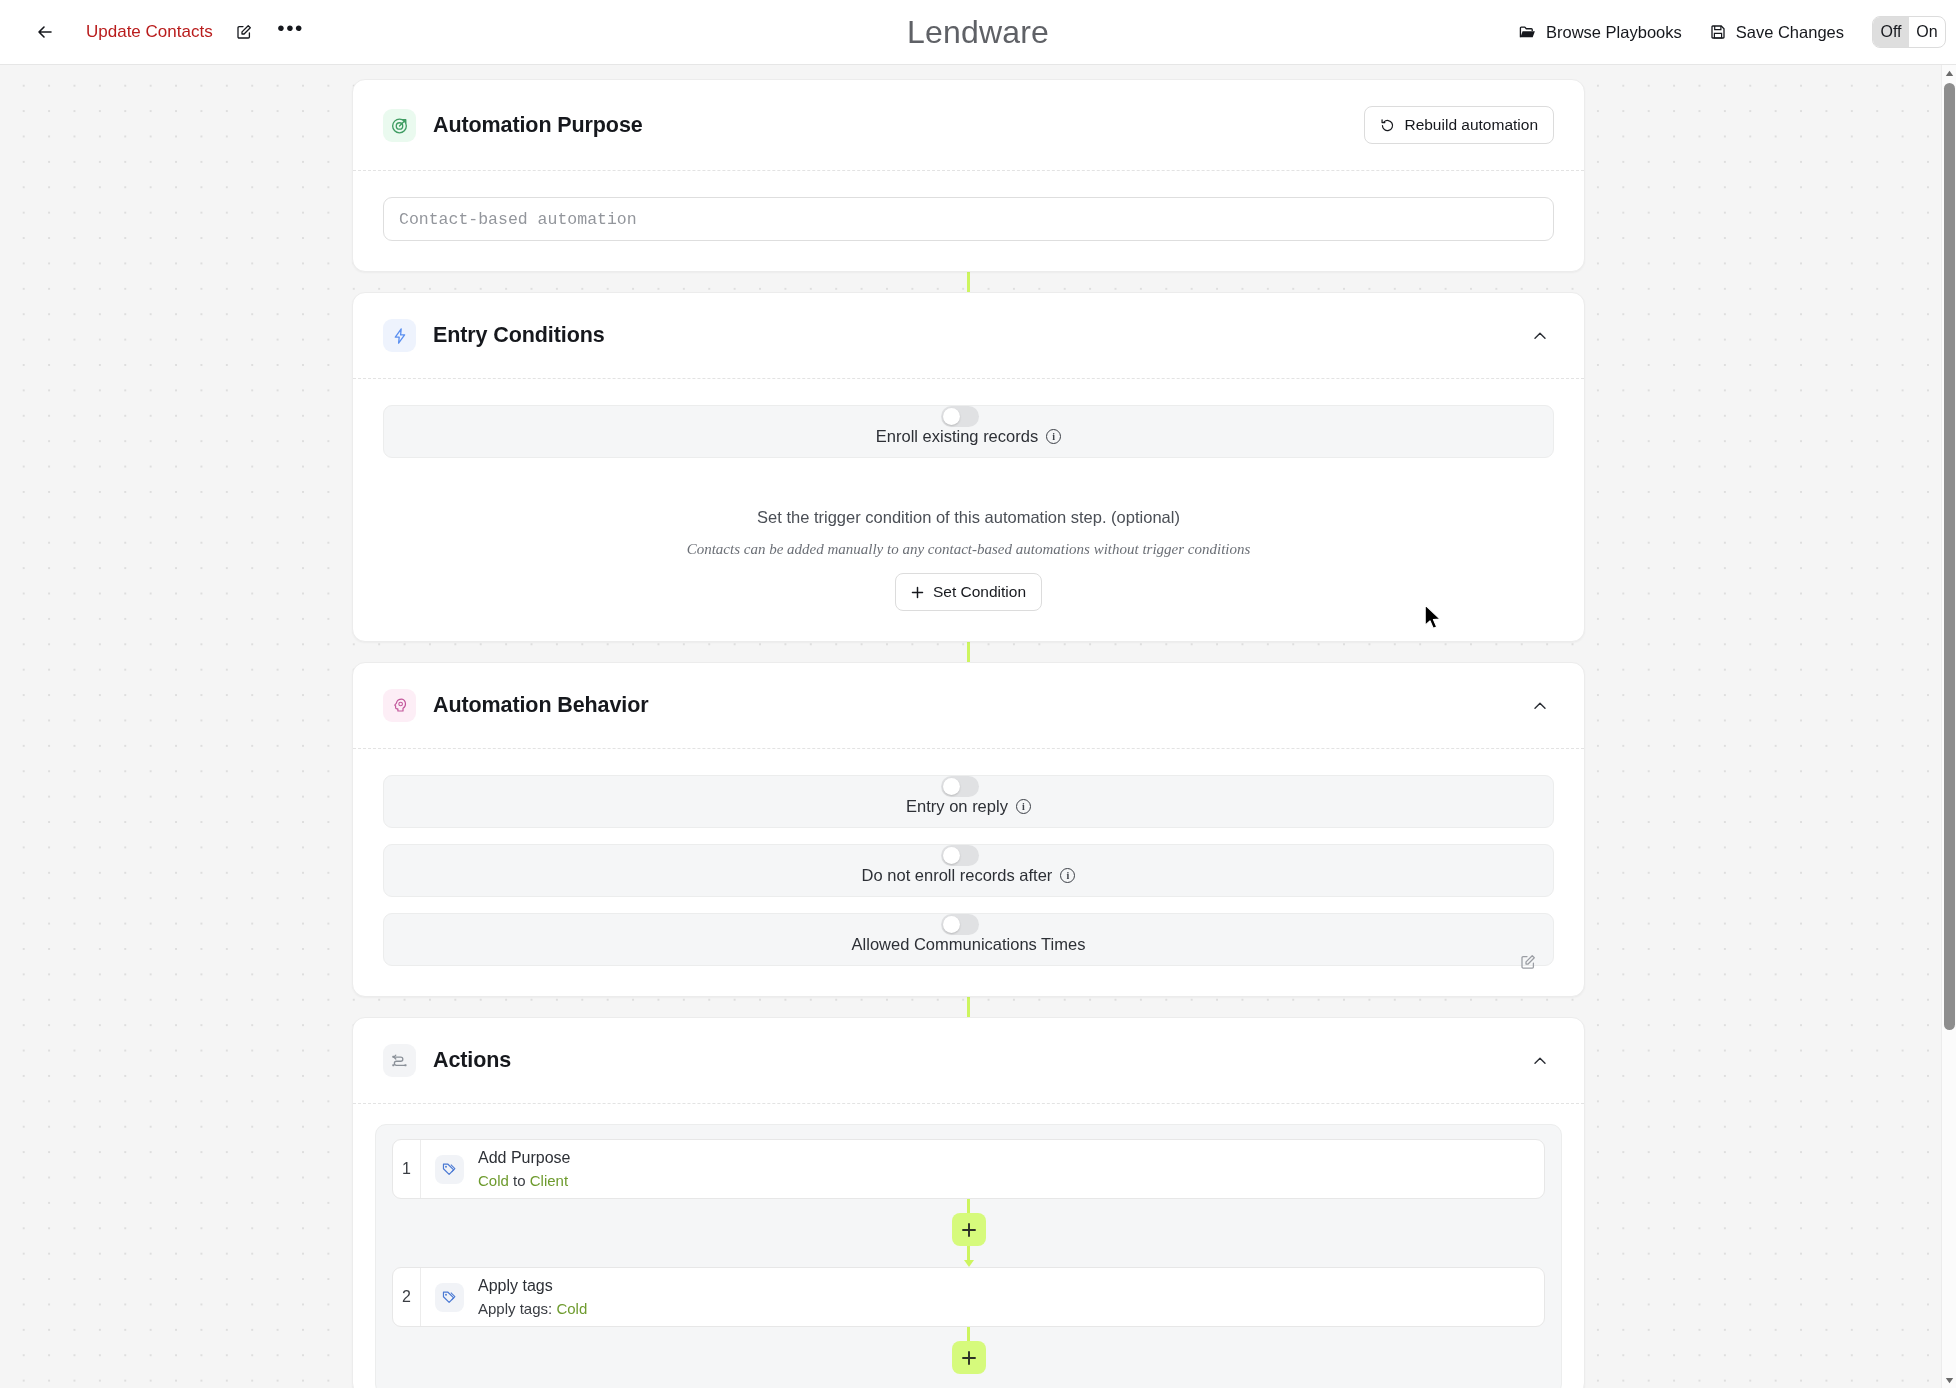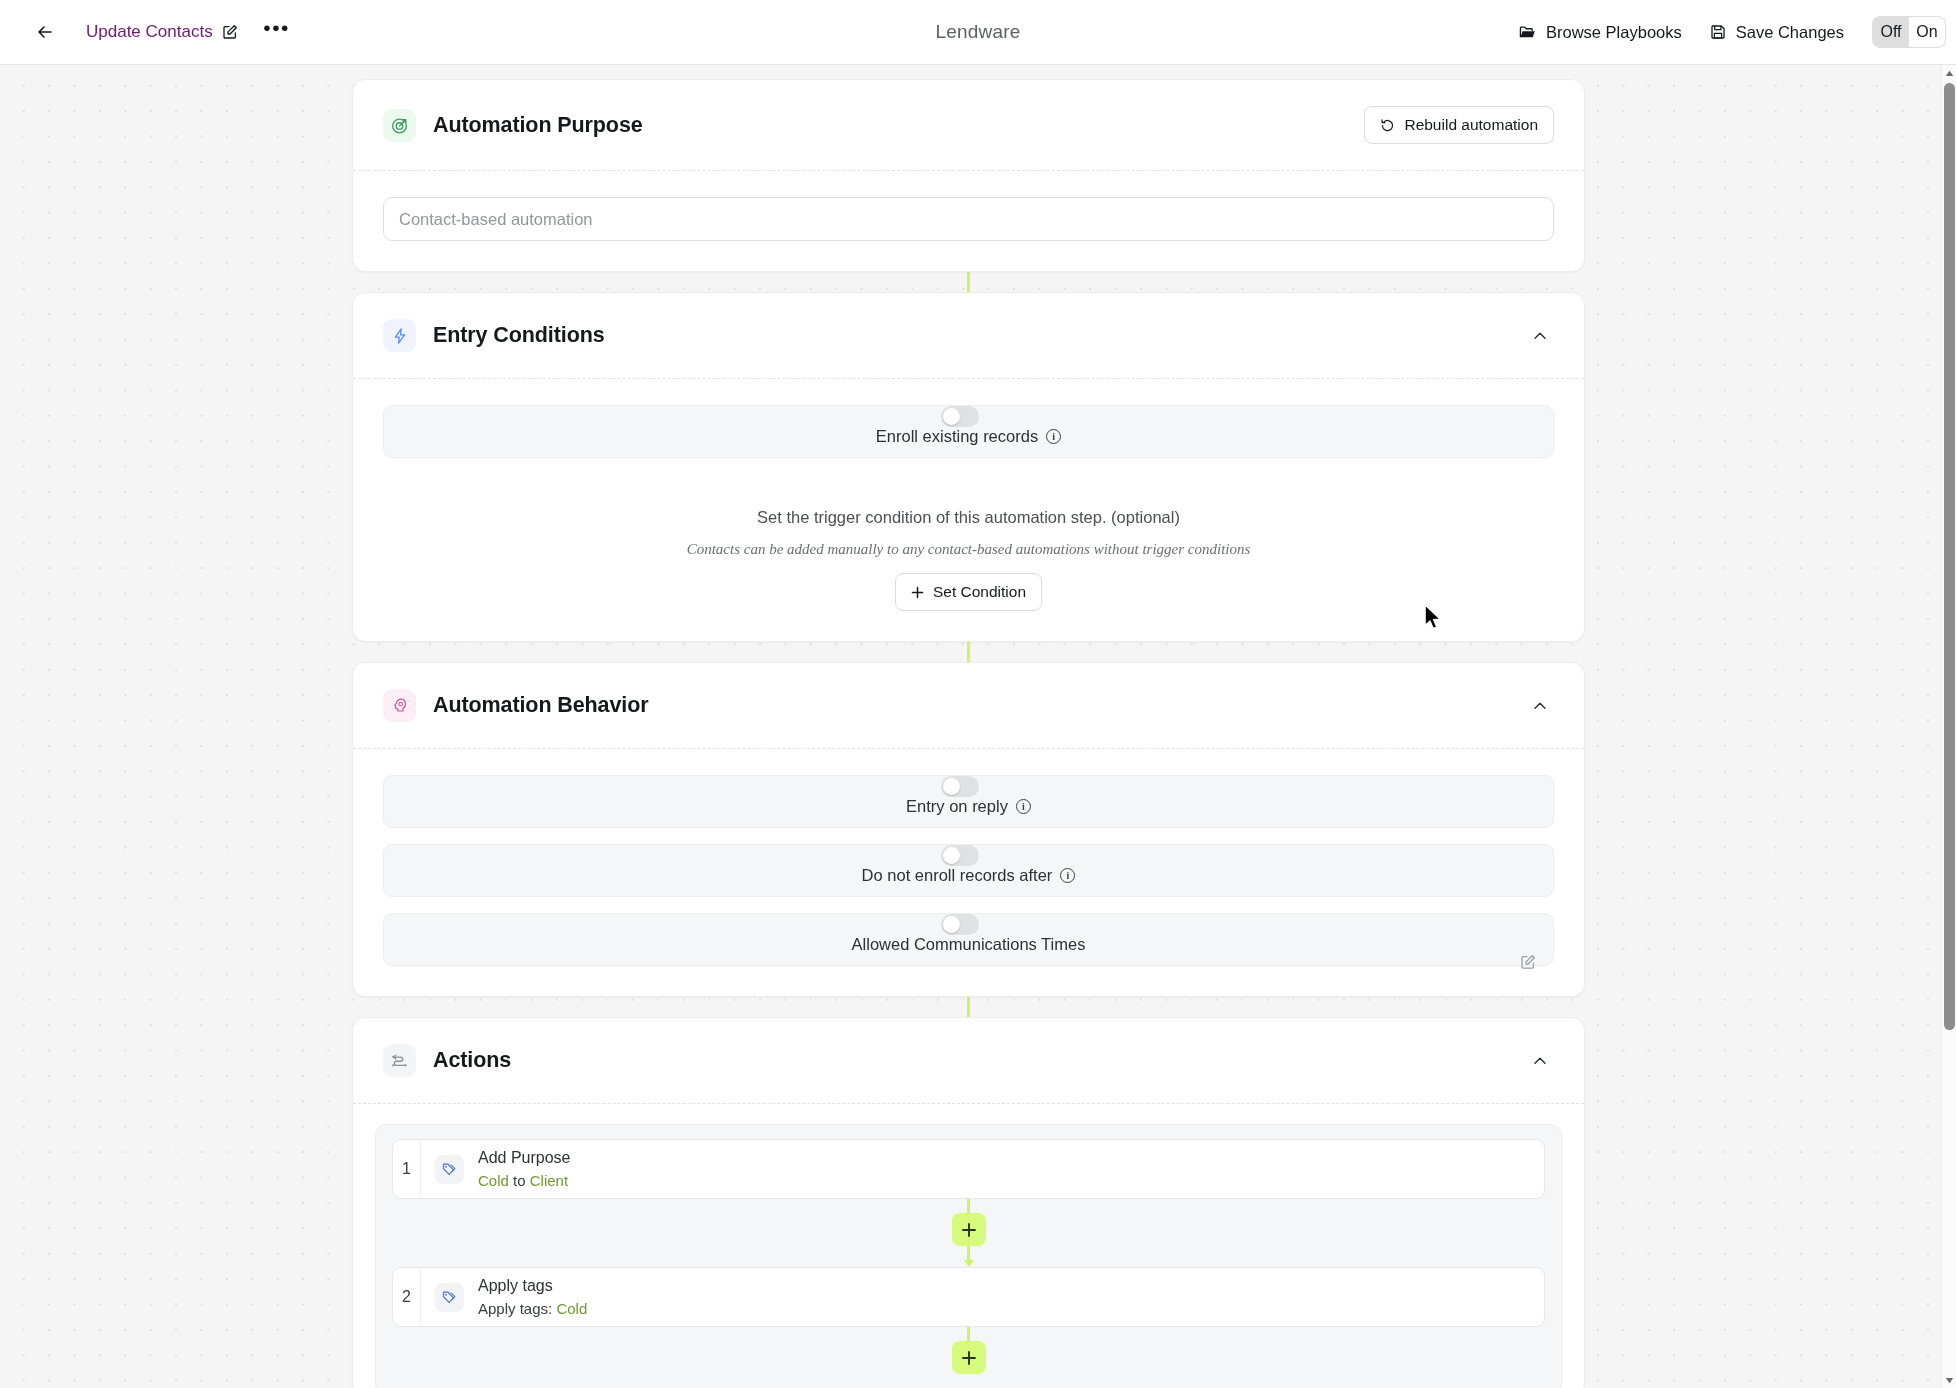--- a/index.html
+++ b/index.html
@@ -29,40 +29,40 @@
     gap: 24px;
     padding-left: 28px;
   }
   .back-btn {
     width: 34px; height: 34px;
     display: flex; align-items: center; justify-content: center;
     cursor: pointer;
     border-radius: 6px;
   }
   .doc-title {
-    display: flex; align-items: center; gap: 9px;
+    display: flex; align-items: center; gap: 23px;
     font-size: 17px;
-    color: #701a75;
+    color: #b91c1c;
     cursor: pointer;
   }
   .dots-btn {
     display: flex; align-items: center; justify-content: center;
     width: 30px; height: 30px;
     color: #16181d;
     font-size: 21px;
     letter-spacing: 1.5px;
     line-height: 8px;
     cursor: pointer;
     padding-bottom: 9px;
   }
   .brand {
     position: absolute;
     left: 0; right: 0;
     text-align: center;
-    font-size: 19px;
+    font-size: 32px;
     color: #5f6166;
     letter-spacing: 0.2px;
     pointer-events: none;
   }
   .tb-right {
     position: absolute;
     right: 10px;
     display: flex;
     align-items: center;
     gap: 28px;
@@ -173,21 +173,21 @@
   
   .text-input {
     width: 100%;
     height: 44px;
     border: 1px solid #dedede;
     border-radius: 9px;
     padding: 0 15px;
     font-size: 16.5px;
     color: #0c4a6e;
     background: #fff;
-    font-family: Liberation Sans, sans-serif;
+    font-family: Liberation Mono, monospace;
     outline: none;
   }
   .text-input::placeholder { color: #93969c; }
 
   
   .toggle-row {
     background: #f5f6f7;
     border: 1px solid #eceded;
     border-radius: 9px;
     height: 53px;

